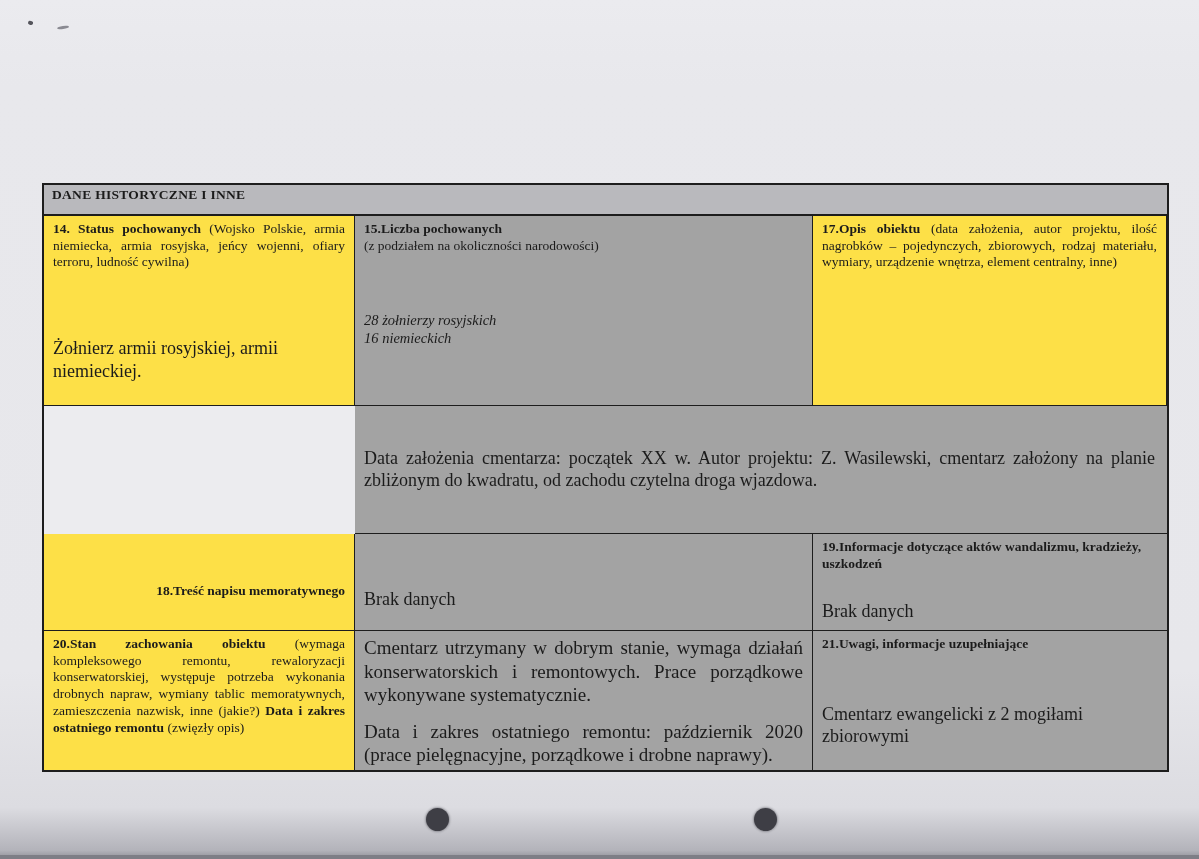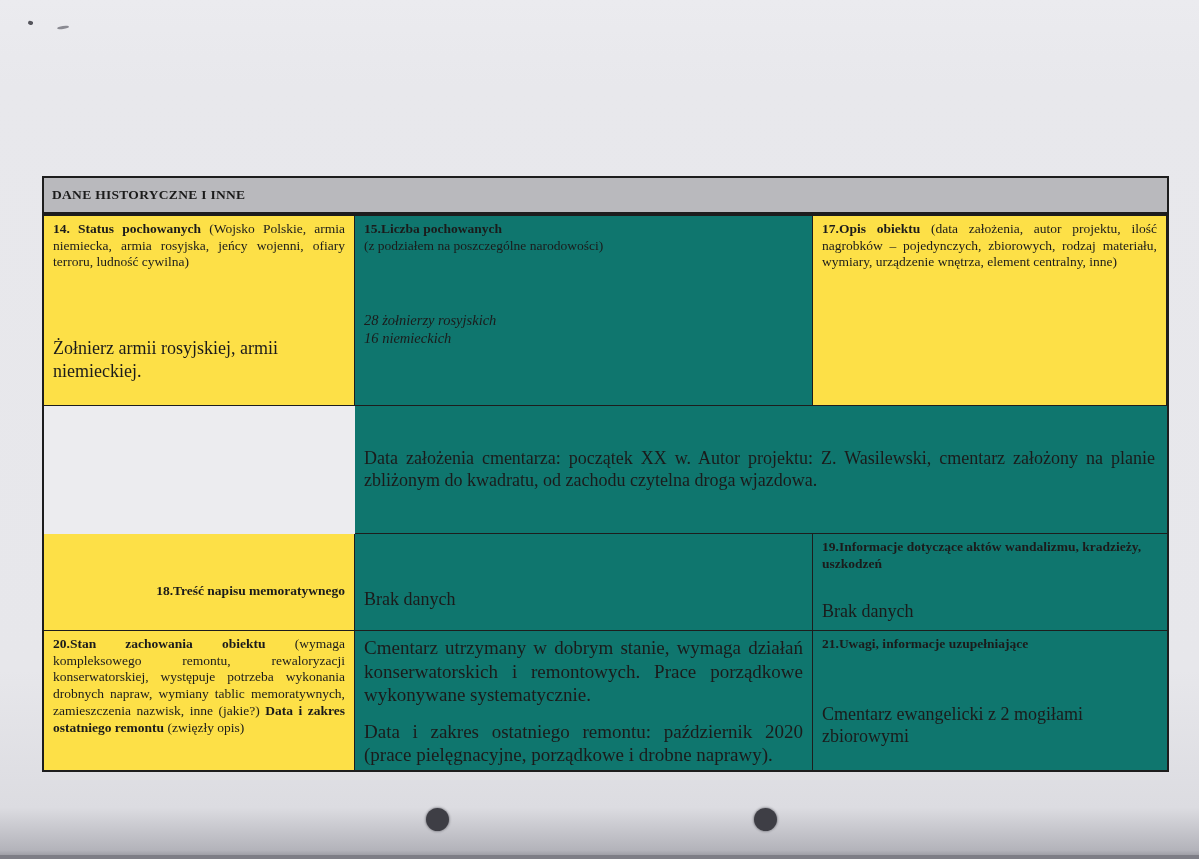--- a/index.html
+++ b/index.html
@@ -23,48 +23,48 @@
     background: #55555c; transform: rotate(20deg);
   }
   .pen-mark-2 {
     position: absolute; left: 57px; top: 26px;
     width: 12px; height: 3px; border-radius: 50%;
     background: #8a8a92; transform: rotate(-8deg);
   }
 
   
   .section-strip {
-    position: absolute; left: 42px; top: 176px;
+    position: absolute; left: 42px; top: 183px;
     width: 1127px; height: 38px;
     background: #b9b9bd;
     border: 2px solid #1d1d1d;
     font-size: 13.5px; font-weight: bold;
     letter-spacing: 0.3px;
-    padding: 8px 0 0 8px;
+    padding: 1px 0 0 8px;
     line-height: 18px;
   }
 
   
   .doc-table {
     position: absolute; left: 42px; top: 214px;
     width: 1127px;
     display: grid;
     grid-template-columns: 311px 458px 354px;
     grid-template-rows: 190px 128px 97px 139px;
     border: 2px solid #1d1d1d;
     background: #ececef;
   }
   .cell {
     border-right: 1.6px solid #1d1d1d;
     border-bottom: 1.6px solid #1d1d1d;
     padding: 5px 9px 6px 9px;
     font-size: 13.5px;
     line-height: 1.24;
     overflow: hidden;
-    background: #0f766e;
+    background: #a3a3a3;
   }
   .cell.last-col { border-right: none; }
   .cell.last-row { border-bottom: none; }
   .cell.col1 { background: #fde047; }
   .cell.span2 { grid-column: 2 / 4; }
   .b { font-weight: bold; }
   .justify { text-align: justify; }
   .block-title { display: block; }
 
   .val { font-size: 18px; }
@@ -118,21 +118,21 @@
 
     <div class="cell col1">
       <div class="label justify">
         <span class="b">14. Status pochowanych</span><span> (Wojsko Polskie, armia niemiecka, armia rosyjska, jeńcy wojenni, ofiary terroru, ludność cywilna)</span>
       </div>
       <div class="val val-f14">Żołnierz armii rosyjskiej, armii niemieckiej.</div>
     </div>
 
     <div class="cell">
       <div class="label">
-        <span class="b block-title">15.Liczba pochowanych</span><span>(z podziałem na poszczególne narodowości)</span>
+        <span class="b block-title">15.Liczba pochowanych</span><span>(z podziałem na okoliczności narodowości)</span>
       </div>
       <div class="val ital val-f15">
         <div>28 żołnierzy rosyjskich</div>
         <div>16 niemieckich</div>
       </div>
     </div>
 
 
     <div class="cell col1">
       <div class="label justify">

